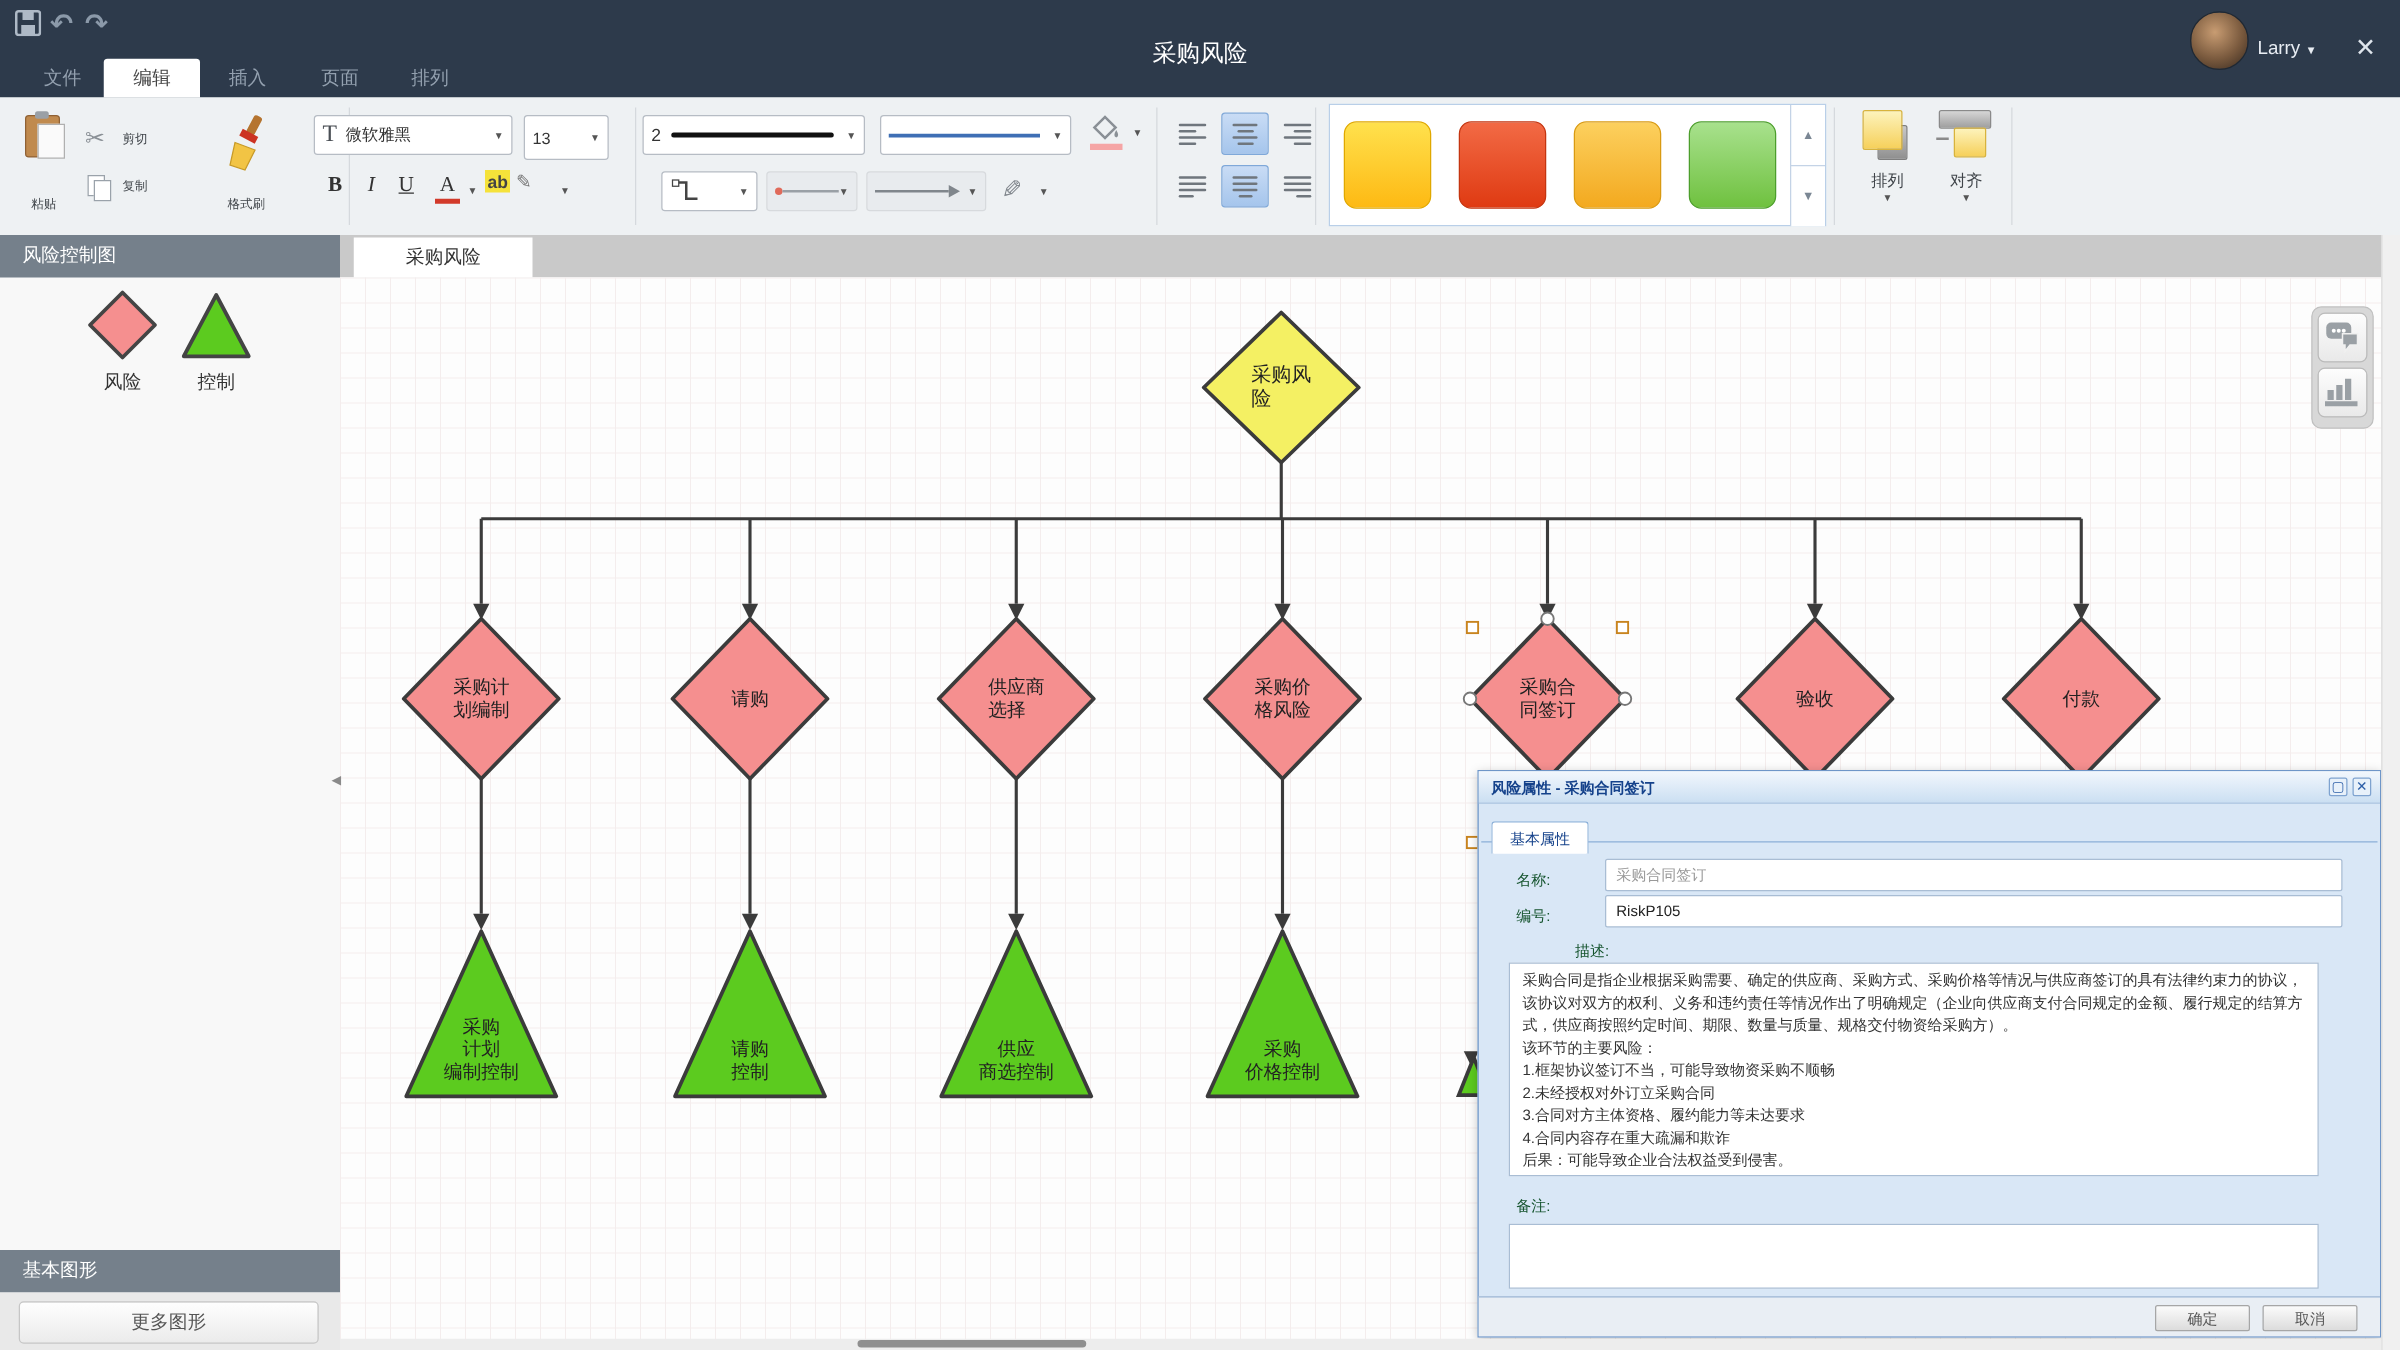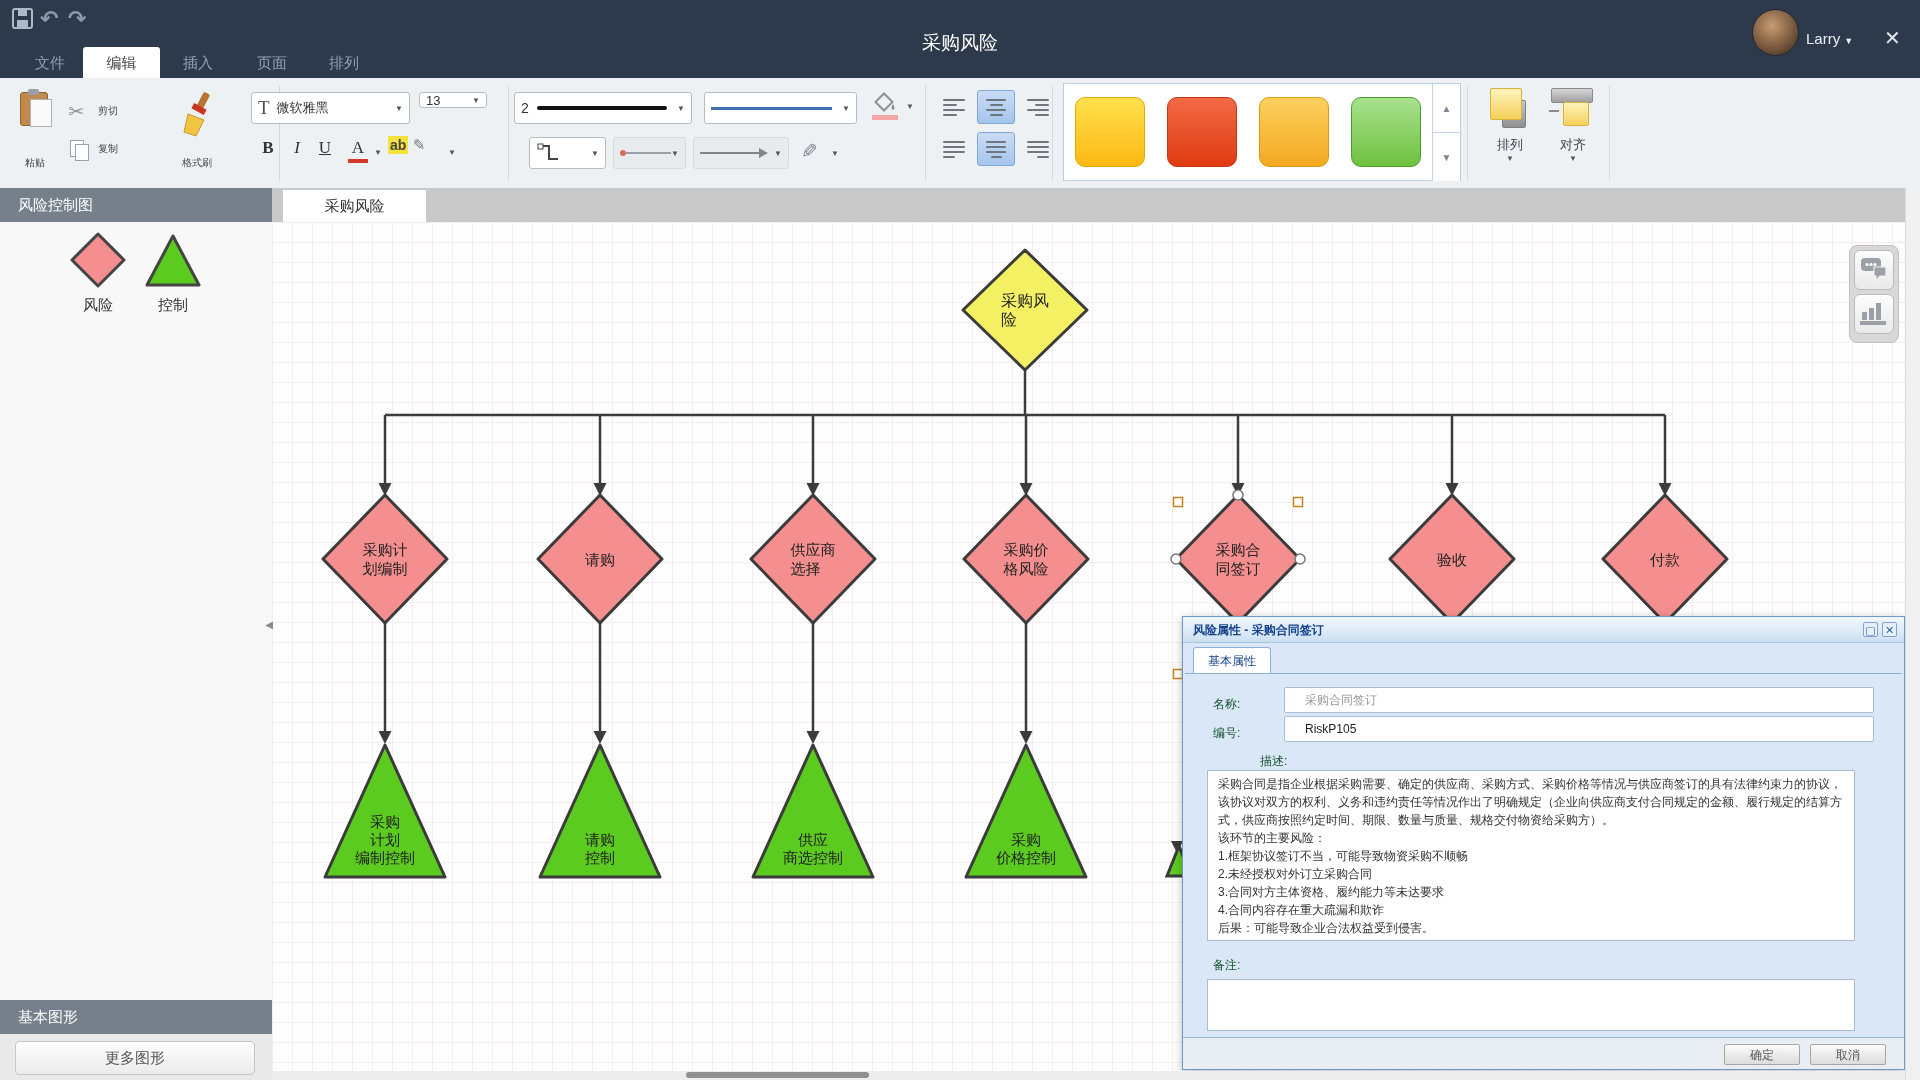--- a/index.html
+++ b/index.html
@@ -41,23 +41,23 @@
   .ctl-label{white-space:pre-line;text-align:center;font-size:15px;color:#222;line-height:18px;display:flex;flex-direction:column;justify-content:flex-end;align-items:center;padding-bottom:8px;box-sizing:border-box;}
   
   #float-tools{left:1849px;top:245px;width:48px;height:96px;background:#d8d8d8;border:1px solid #c0c0c0;border-radius:8px;}
   .float-btn{left:4px;width:40px;height:40px;background:linear-gradient(#fdfdfd,#e9e9e9);border:1px solid #bbb;border-radius:6px;box-sizing:border-box;}
   
   #dialog{left:1182px;top:616px;width:721px;height:452px;background:#d9e7f6;border:1px solid #6f96c8;box-shadow:0 2px 8px rgba(0,0,0,.25);}
   #dlg-titlebar{left:0;top:0;width:100%;height:26px;background:linear-gradient(#f2f7fd,#cbdff2);border-bottom:1px solid #a9c4e0;box-sizing:border-box;}
   #dlg-title{left:10px;top:5px;font-size:12px;font-weight:bold;color:#15428b;}
   .dlg-win-btn{top:5px;width:15px;height:15px;text-align:center;line-height:15px;font-size:11px;color:#2d5fa8;border:1px solid #7fa3d0;border-radius:2px;background:#e8f1fa;box-sizing:border-box;}
   #dlg-tabrow{left:2px;top:28px;width:717px;height:28px;border-bottom:1px solid #8cb0d8;}
-  #dlg-tab{left:8px;top:2px;width:78px;height:26px;background:#fff;border:1px solid #8cb0d8;border-bottom:none;border-radius:3px 3px 0 0;text-align:center;line-height:26px;font-size:12px;color:#15428b;box-sizing:border-box;}
+  #dlg-tab{left:8px;top:12px;width:78px;height:26px;background:#fff;border:1px solid #8cb0d8;border-bottom:none;border-radius:3px 3px 0 0;text-align:center;line-height:26px;font-size:12px;color:#15428b;box-sizing:border-box;}
   .dlg-label{font-size:12px;color:#14532d;}
-  .dlg-input{background:#fff;border:1px solid #a9bdd4;border-radius:2px;font-size:12px;line-height:24px;padding:0 20px;box-sizing:border-box;height:26px;}
+  .dlg-input{background:#fff;border:1px solid #a9bdd4;border-radius:2px;font-size:12px;line-height:24px;padding:0 8px;box-sizing:border-box;height:26px;}
   #dlg-desc{left:24px;top:153px;width:648px;height:171px;background:#fff;border:1px solid #a9bdd4;font-size:12px;line-height:1.5;color:#333;white-space:pre-line;padding:4px 10px;box-sizing:border-box;overflow:hidden;}
   #dlg-note{left:24px;top:362px;width:648px;height:52px;background:#fff;border:1px solid #a9bdd4;box-sizing:border-box;}
   #dlg-footer{left:0;top:420px;width:721px;height:32px;background:#e9eef4;border-top:1px solid #9ab4d4;box-sizing:border-box;}
   .dlg-btn{top:6px;width:76px;height:21px;background:linear-gradient(#fbfbfb,#dcdcdc);border:1px solid #a6a6a6;border-radius:2px;text-align:center;line-height:21px;font-size:12px;color:#555;box-sizing:border-box;}
   
   #vscroll{left:1905px;top:188px;width:15px;height:892px;background:#f0f0f0;border-left:1px solid #dcdcdc;box-sizing:border-box;}
   #hscroll{left:272px;top:1071px;width:1633px;height:9px;background:#ededed;}
   #hscroll-thumb{left:414px;top:1px;width:183px;height:6px;background:#8f8f8f;border-radius:3px;}
 </style>
 </head>
@@ -113,21 +113,21 @@
       <polygon points="8,24 24,30 16,46 4,42" fill="#f2c444" stroke="#c79a28"></polygon>
     </svg>
     <div class="abs rb-label" style="left:0;top:66px;width:70px;text-align:center;">格式刷</div>
   </div>
 
   <div class="abs rb-box" style="left:251px;top:14px;width:159px;height:32px;">
     <span style="font-family:'Liberation Serif','DejaVu Serif',serif;font-size:19px;color:#4a4f55;margin-right:7px;">T</span>
     <span style="font-size:13px;color:#333;">微软雅黑</span>
     <span class="caret">▼</span>
   </div>
-  <div class="abs rb-box" style="left:419px;top:14px;width:68px;height:16px;">
+  <div class="abs rb-box" style="left:419px;top:14px;width:68px;height:36px;">
     <span style="font-size:13px;color:#333;">13</span>
     <span class="caret">▼</span>
   </div>
   <div class="abs fmt-btn" style="left:255px;top:60px;width:26px;font-weight:bold;">B</div>
   <div class="abs fmt-btn" style="left:285px;top:60px;width:24px;font-style:italic;">I</div>
   <div class="abs fmt-btn" style="left:313px;top:60px;width:24px;text-decoration:underline;">U</div>
   <div class="abs" style="left:343px;top:60px;width:30px;">
     <div class="fmt-btn">A</div>
     <div style="width:20px;height:4px;background:#d23a2a;margin:1px auto 0;"></div>
   </div>

